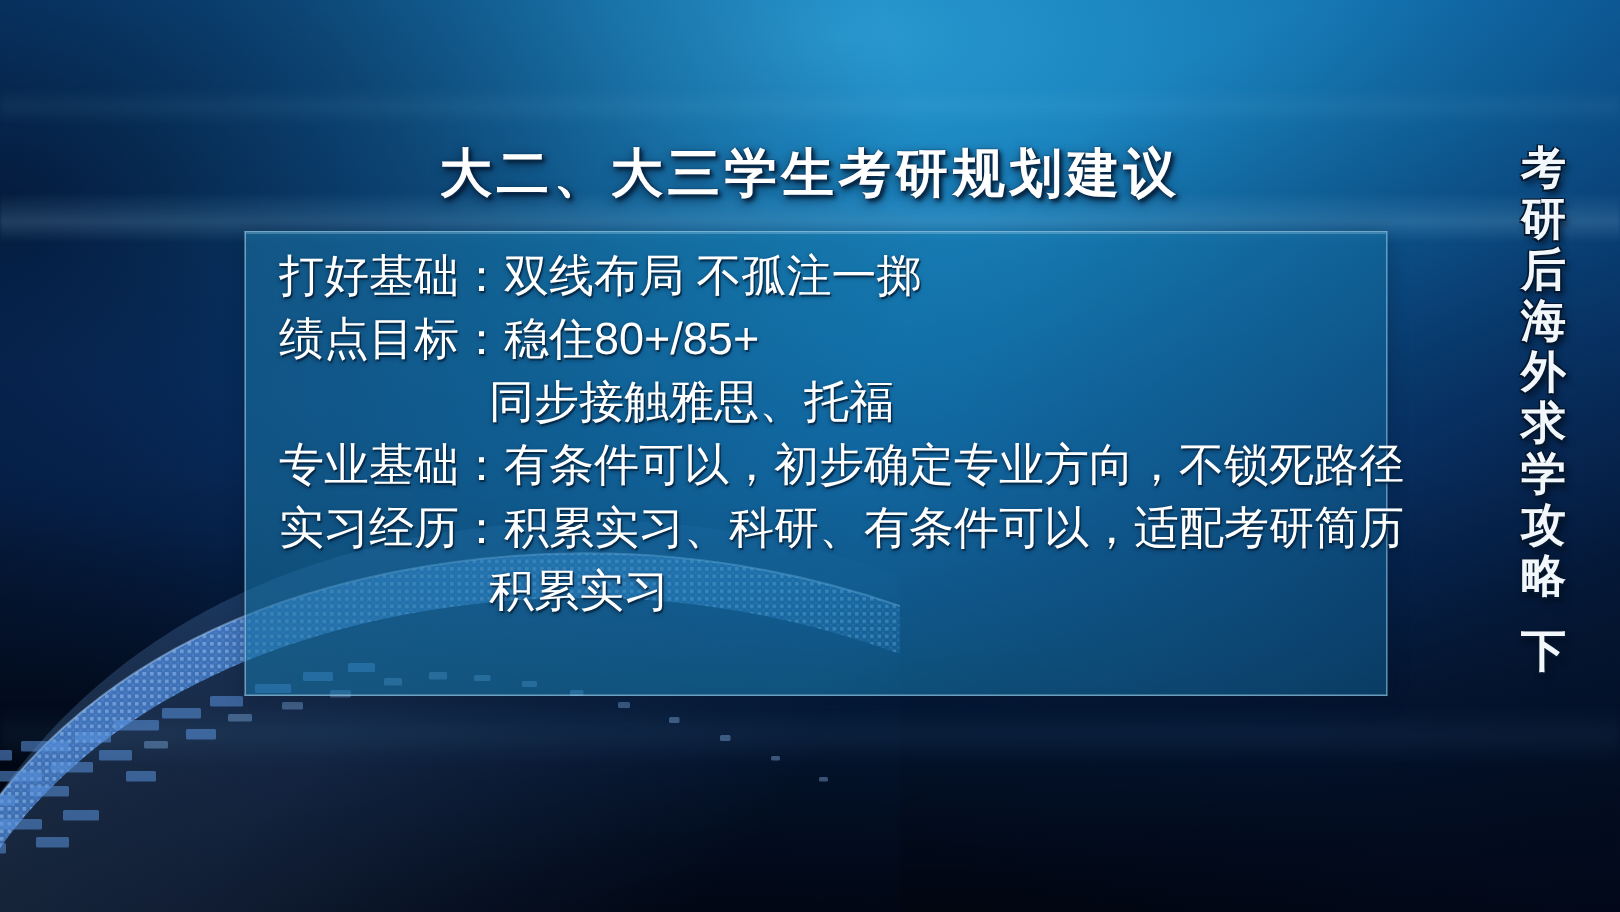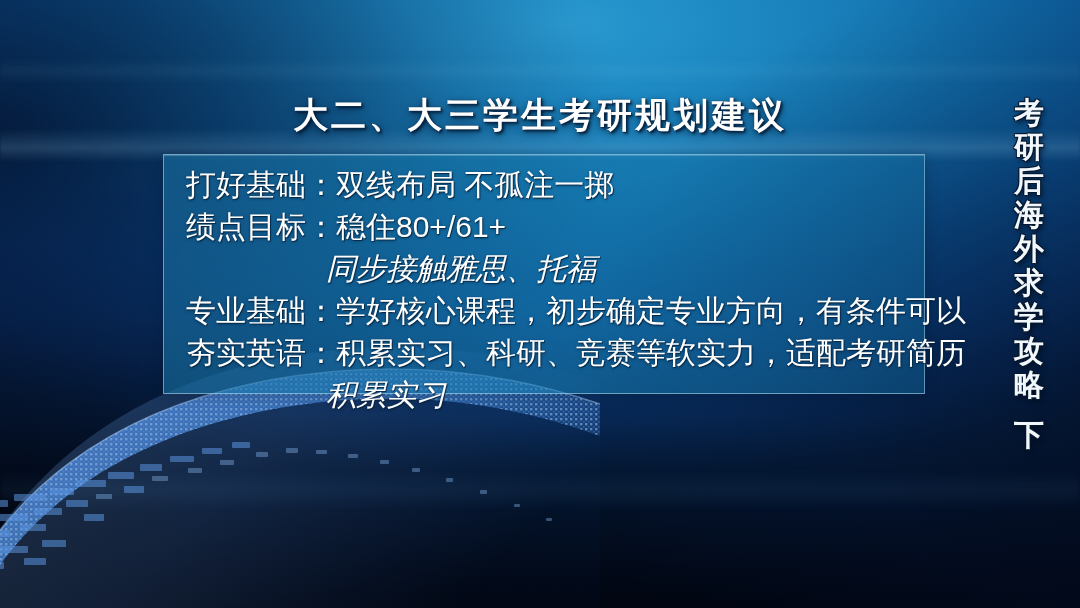--- a/index.html
+++ b/index.html
@@ -144,21 +144,21 @@
       0 3px 8px rgba(2,14,34,0.6);
     white-space: nowrap;
   }
 
   
   .panel {
     position: absolute;
     left: 163px;
     top: 154px;
     width: 762px;
-    height: 240px;
+    height: 310px;
     box-sizing: border-box;
     border: 1px solid rgba(186, 226, 246, 0.55);
     border-right-color: rgba(186, 226, 246, 0.45);
     background:
       linear-gradient(118deg,
         rgba(24,110,160,0.62) 0%,
         rgba(20,116,166,0.58) 30%,
         rgba(22,124,176,0.56) 58%,
         rgba(19,110,162,0.54) 82%,
         rgba(16,96,148,0.52) 100%);
@@ -179,21 +179,20 @@
     line-height: 42px;
     font-size: 30px;
     color: #ffffff;
     white-space: nowrap;
     text-shadow:
       1px 1px 0 rgba(6,36,64,0.75),
       0 1px 3px rgba(3,22,44,0.65);
   }
   .line.indent {
     padding-left: 140px;
-    font-style: italic;
   }
 
   
   .vtitle {
     position: absolute;
     left: 1008px;
     top: 96px;
     width: 44px;
     font-size: 30px;
     font-weight: bold;
@@ -303,24 +302,24 @@
         <rect x="566" y="200" width="6" height="3" rx="1"></rect>
       </g>
     </svg>
   </div>
 
   <div class="title">大二、大三学生考研规划建议</div>
 
   <div class="panel">
     <div class="panel-inner">
       <div class="line">打好基础：双线布局  不孤注一掷</div>
-      <div class="line">绩点目标：稳住80+/61+</div>
+      <div class="line">绩点目标：稳住80+/85+</div>
       <div class="line indent">同步接触雅思、托福</div>
-      <div class="line">专业基础：学好核心课程，初步确定专业方向，有条件可以</div>
-      <div class="line">夯实英语：积累实习、科研、竞赛等软实力，适配考研简历</div>
+      <div class="line">专业基础：有条件可以，初步确定专业方向，不锁死路径</div>
+      <div class="line">实习经历：积累实习、科研、有条件可以，适配考研简历</div>
       <div class="line indent">积累实习</div>
     </div>
   </div>
 
   <div class="vtitle">
     <span class="vchar">考</span>
     <span class="vchar">研</span>
     <span class="vchar">后</span>
     <span class="vchar">海</span>
     <span class="vchar">外</span>

